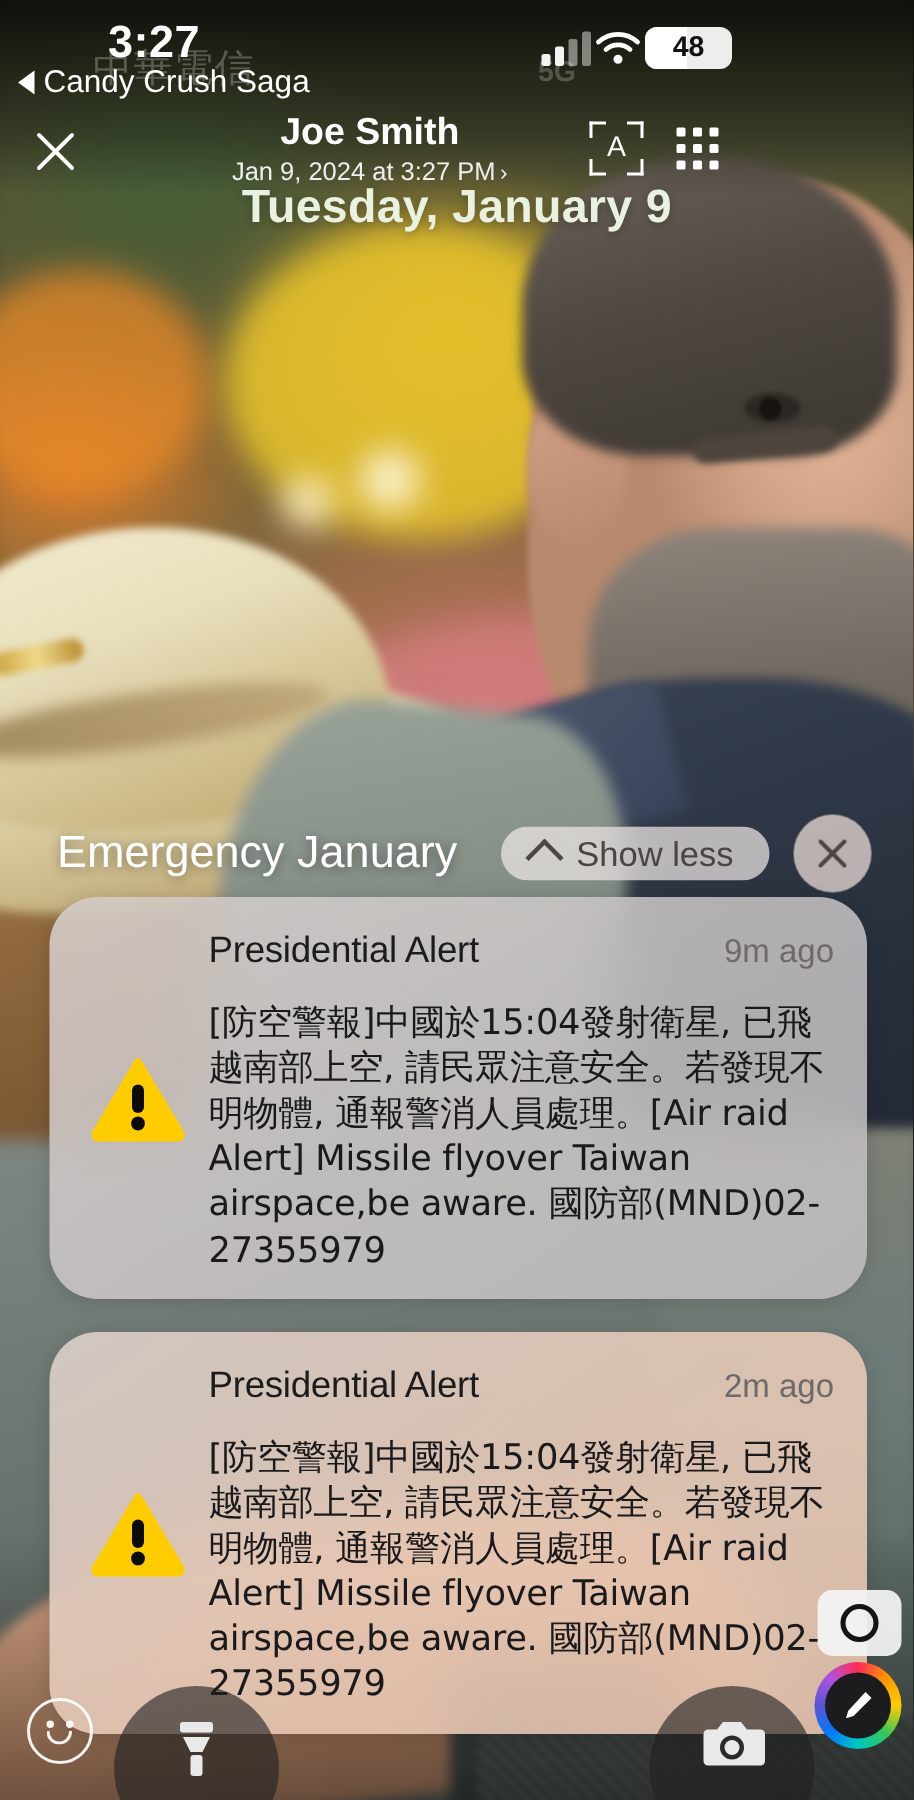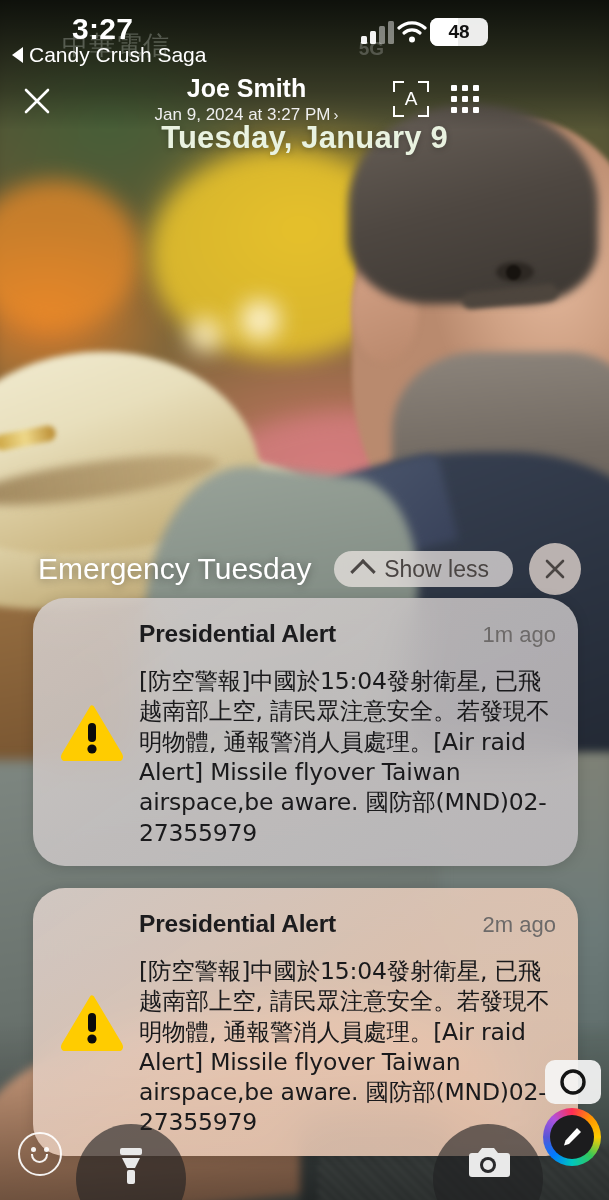--- a/index.html
+++ b/index.html
@@ -292,21 +292,21 @@
     background:linear-gradient(145deg,rgba(214,208,206,.86) 0%,rgba(205,200,200,.84) 45%,rgba(196,192,196,.84) 100%);
   }
   .card.c2{
     background:linear-gradient(145deg,rgba(222,210,205,.87) 0%,rgba(235,205,186,.86) 50%,rgba(240,203,180,.86) 100%);
   }
   .card-icon{ width:74px; flex:0 0 74px; display:flex; align-items:center; justify-content:center; }
   .warn{ width:62px; height:56px; position:relative; }
   .warn svg{ display:block; }
   .card-body{ flex:1; min-width:0; padding-top:2px; }
   .card-row1{ display:flex; align-items:baseline; gap:10px; }
-  .card-title{ font-size:24.5px; font-weight:700; color:#1c1c1e; flex:1; letter-spacing:-.2px; }
+  .card-title{ font-size:24.5px; font-weight:400; color:#1c1c1e; flex:1; letter-spacing:-.2px; }
   .card-time{ font-size:22px; color:#6d6a69; font-weight:400; white-space:nowrap; }
   .card-text{
     margin-top:18px; font-size:23.5px; line-height:1.29; color:#1a1a1c;
     font-family:"DejaVu Sans","Liberation Sans",sans-serif;
     letter-spacing:-.2px;
     white-space:pre-line;
   }
 
   
   .bottombar{ position:absolute; left:0; right:0; bottom:0; height:120px; z-index:38; }
@@ -453,21 +453,21 @@
       </span>
     </div>
   </div>
 
   <div class="lock">
     <div class="lock-date">Tuesday, January 9</div>
   </div>
 
   <div class="alerts">
     <div class="alerts-head">
-      <div class="alerts-title">Emergency Tuesday</div>
+      <div class="alerts-title">Emergency January</div>
       <div class="showless">
         <span class="chevup"></span>
         <span class="lbl">Show less</span>
       </div>
       <div class="grp-close">
         <svg width="24" height="24" viewBox="0 0 24 24">
           <path d="M4 4 L20 20 M20 4 L4 20" stroke="#4a4543" stroke-width="2.6" stroke-linecap="round"></path>
         </svg>
       </div>
     </div>
@@ -478,21 +478,21 @@
           <svg width="62" height="56" viewBox="0 0 62 56">
             <path d="M31 3 L59 50 Q61 54 56 54 L6 54 Q1 54 3 50 Z" fill="#FFCC00" stroke="#FFCC00" stroke-width="5" stroke-linejoin="round"></path>
             <rect x="27" y="18" width="8" height="19" rx="4" fill="#0B0B0B"></rect>
             <circle cx="31" cy="44" r="4.6" fill="#0B0B0B"></circle>
           </svg>
         </span>
       </div>
       <div class="card-body">
         <div class="card-row1">
           <div class="card-title">Presidential Alert</div>
-          <div class="card-time">1m ago</div>
+          <div class="card-time">9m ago</div>
         </div>
         <div class="card-text">[防空警報]中國於15:04發射衛星, 已飛越南部上空, 請民眾注意安全。若發現不明物體, 通報警消人員處理。[Air raid Alert] Missile flyover Taiwan airspace,be aware. 國防部(MND)02-27355979</div>
       </div>
     </div>
 
     <div class="card c2">
       <div class="card-icon">
         <span class="warn">
           <svg width="62" height="56" viewBox="0 0 62 56">
             <path d="M31 3 L59 50 Q61 54 56 54 L6 54 Q1 54 3 50 Z" fill="#FFCC00" stroke="#FFCC00" stroke-width="5" stroke-linejoin="round"></path>

